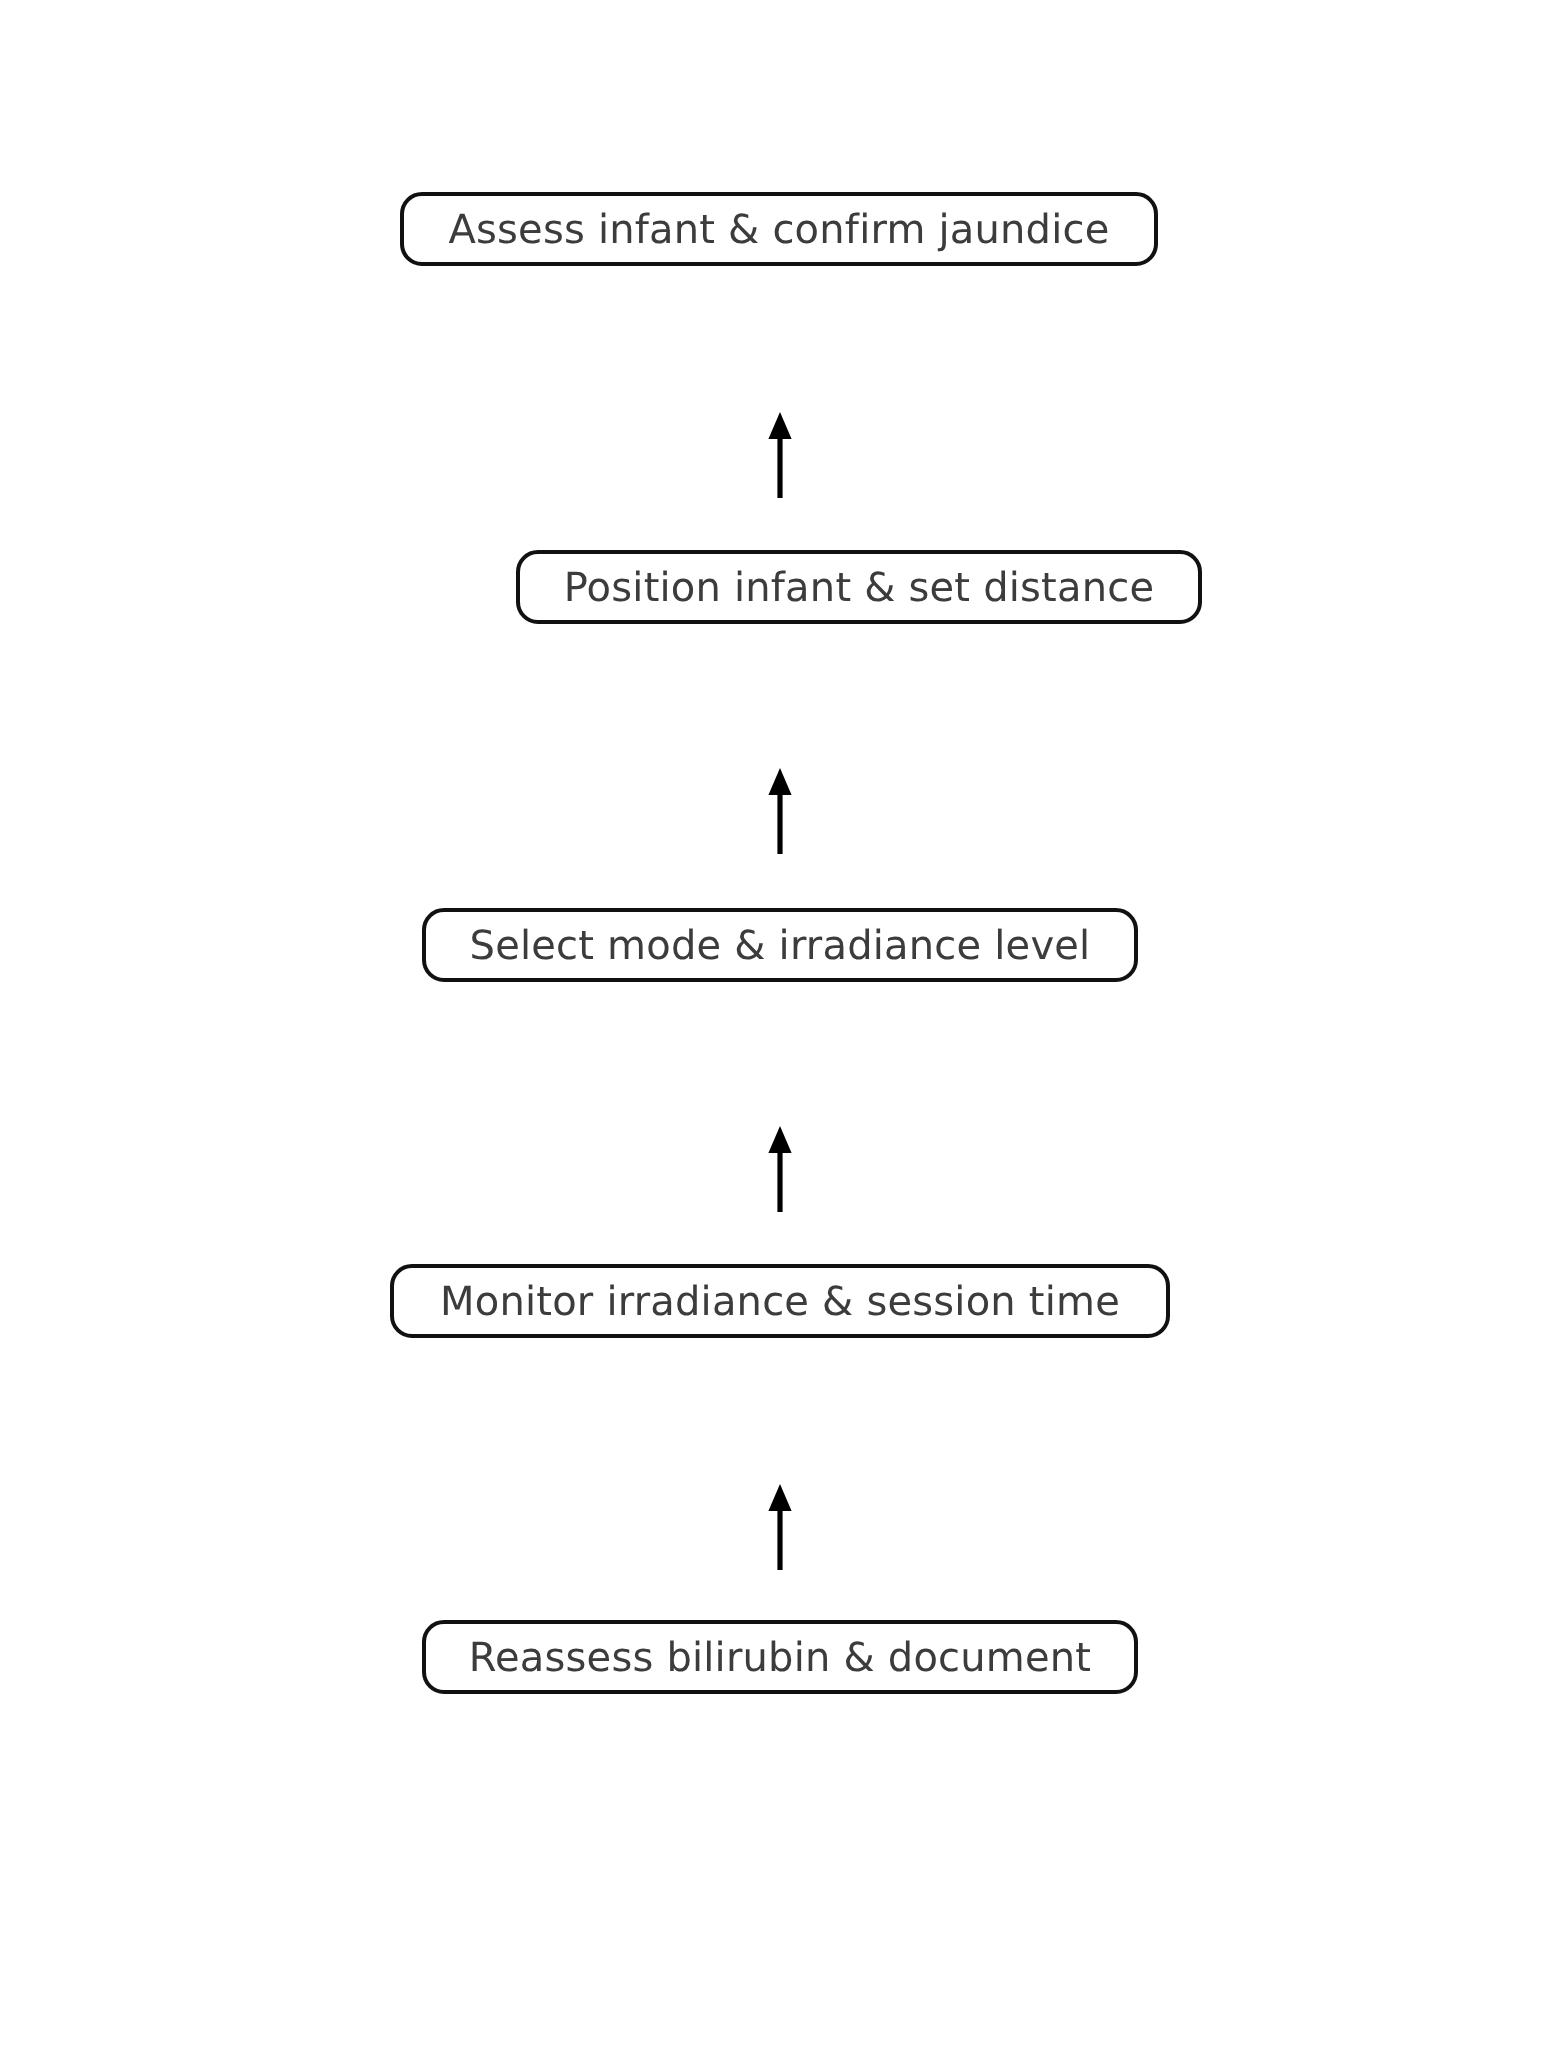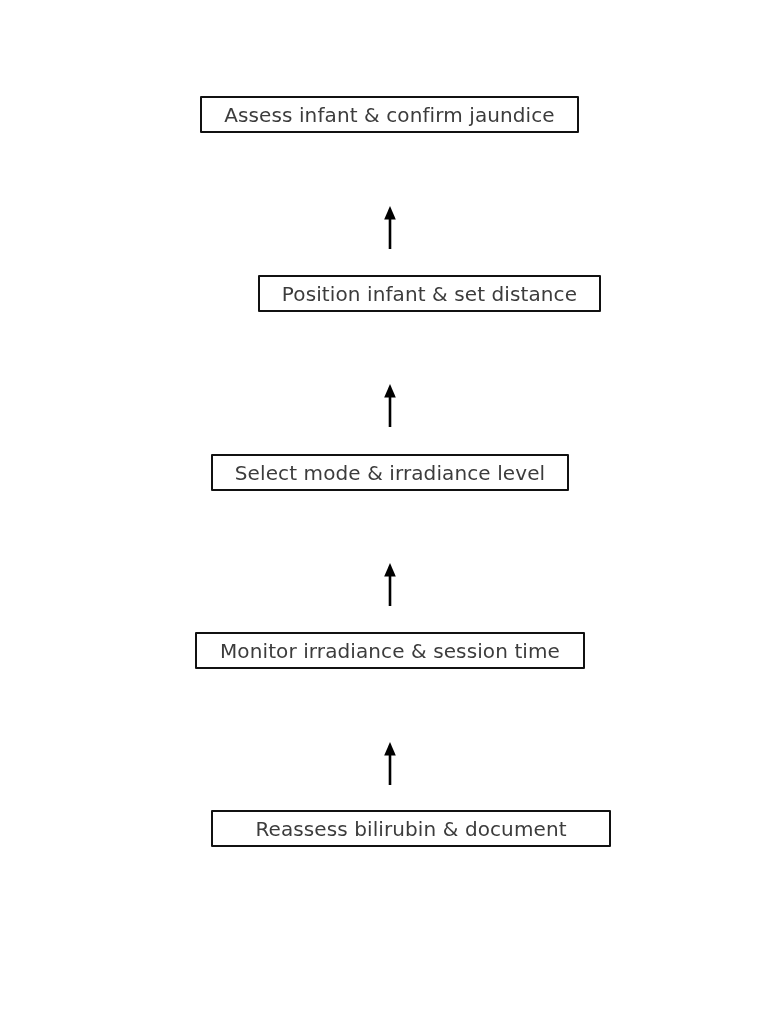--- a/index.html
+++ b/index.html
@@ -20,21 +20,21 @@
     left: 0;
     top: 0;
     width: 781px;
     height: 1024px;
   }
 
   .node {
     position: absolute;
     box-sizing: border-box;
     border: 2px solid #111111;
-    border-radius: 1px;
+    border-radius: 11px;
     background: #ffffff;
     color: #3c3c3c;
     font-size: 20px;
     line-height: 1;
     letter-spacing: 0.1px;
     display: flex;
     align-items: center;
     justify-content: center;
     white-space: nowrap;
     height: 37px;
@@ -94,17 +94,17 @@
   </div>
 
   <div class="node" style="left:195px; top:632px; width:390px;">
     <span class="node-label">Monitor irradiance &amp; session time</span>
   </div>
 
   <div class="node" style="left:211px; top:454px; width:358px;">
     <span class="node-label">Select mode &amp; irradiance level</span>
   </div>
 
-  <div class="node" style="left:211px; top:810px; width:400px;">
+  <div class="node" style="left:211px; top:810px; width:358px;">
     <span class="node-label">Reassess bilirubin &amp; document</span>
   </div>
 
 </div>
 
 </body></html>

